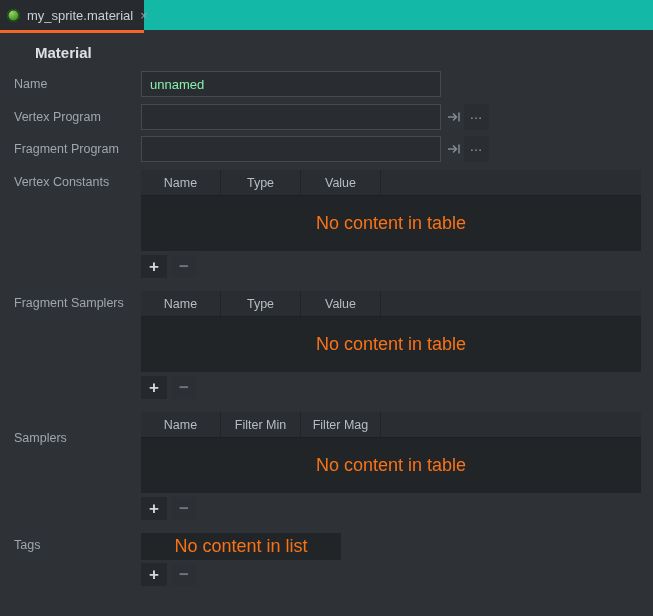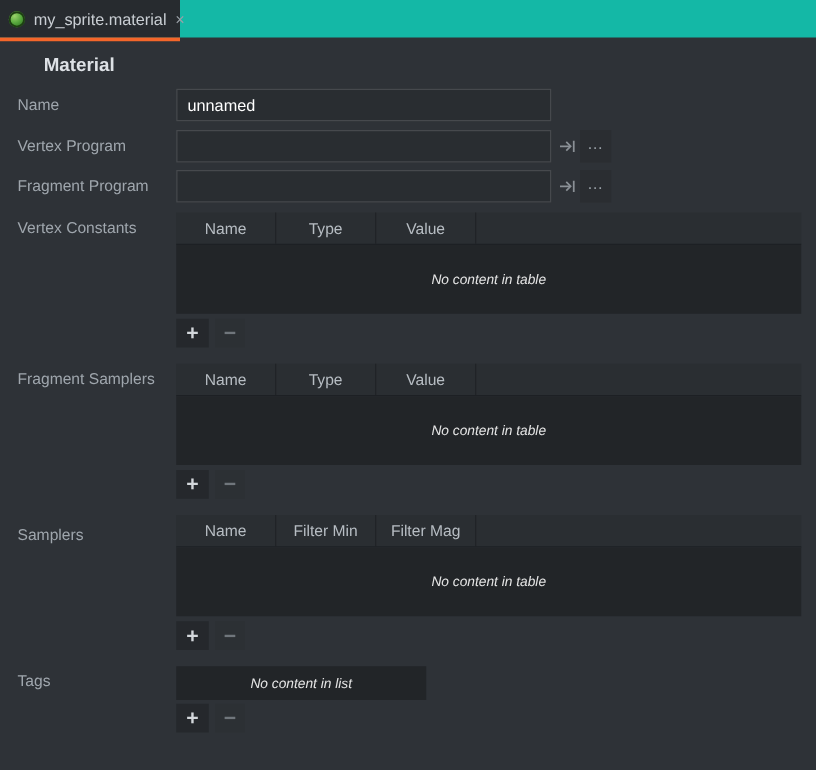--- a/index.html
+++ b/index.html
@@ -19,38 +19,38 @@
   .tab-underline { position: absolute; top: 30px; left: 0; width: 144px; height: 3px; background: #f4662a; }
 
   
   .heading { position: absolute; left: 10px; top: 44px; font-size: 15px; font-weight: 700; color: #dde1e5; margin-left: 25px; }
 
   
   .prop-label { position: absolute; left: 14px; font-size: 12.5px; color: #9fa6ad; white-space: nowrap; }
 
   
   .text-input { position: absolute; left: 141px; width: 300px; height: 26px;
-                background: #292d31; border: 1px solid #46494d; color: #ffffff;
+                background: #292d31; border: 1px solid #46494d; color: #86efac;
                 font-family: "Liberation Sans", sans-serif; font-size: 13px; padding: 0 8px; outline: none; }
 
   
   .goto-btn { position: absolute; left: 445px; width: 18px; height: 26px; display: flex;
               align-items: center; justify-content: center; cursor: pointer; background: transparent; }
   .browse-btn { position: absolute; left: 464px; width: 25px; height: 26px; background: #2a2d31;
                 color: #9aa1a8; font-size: 13px; display: flex; align-items: center; justify-content: center;
                 cursor: pointer; letter-spacing: 1px; padding-bottom: 5px; }
 
   
   .dtable { position: absolute; left: 141px; width: 500px; }
   .dtable-header { display: flex; height: 26px; background: #2a2e32; border-bottom: 1px solid #1d2024; }
   .dtable-hcell { width: 80px; flex: 0 0 80px; display: flex; align-items: center; justify-content: center;
                   color: #b7bdc3; font-size: 12.5px; border-right: 1px solid #202327; }
   .dtable-hfill { flex: 1 1 auto; }
   .dtable-body { height: 55px; background: #222528; display: flex; align-items: center; justify-content: center; }
-  .empty-text { color: #e5e5e5; font-size: 11px; font-style: italic; }
+  .empty-text { color: #f97316; font-size: 18px; }
 
   
   .btn-row { position: absolute; left: 141px; display: flex; gap: 5px; }
   .add-btn { width: 26px; height: 23px; background: #25282c; color: #d3d7db; font-size: 17px; font-weight: 700;
              display: flex; align-items: center; justify-content: center; cursor: pointer; line-height: 1; }
   .remove-btn { width: 24px; height: 23px; background: #2c3034; color: #70767c; font-size: 17px; font-weight: 700;
                 display: flex; align-items: center; justify-content: center; cursor: pointer; line-height: 1; }
 
   
   .list-box { position: absolute; left: 141px; top: 533px; width: 200px; height: 27px; background: #222528;
@@ -126,21 +126,21 @@
     </div>
     <div class="dtable-body">
       <span class="empty-text">No content in table</span>
     </div>
   </div>
   <div class="btn-row" style="top:376px">
     <div class="add-btn">+</div>
     <div class="remove-btn">−</div>
   </div>
 
-  <div class="prop-label" style="top:421px">Samplers</div>
+  <div class="prop-label" style="top:431px">Samplers</div>
   <div class="dtable" style="top:412px">
     <div class="dtable-header">
       <div class="dtable-hcell">Name</div>
       <div class="dtable-hcell">Filter Min</div>
       <div class="dtable-hcell">Filter Mag</div>
       <div class="dtable-hfill"></div>
     </div>
     <div class="dtable-body">
       <span class="empty-text">No content in table</span>
     </div>

